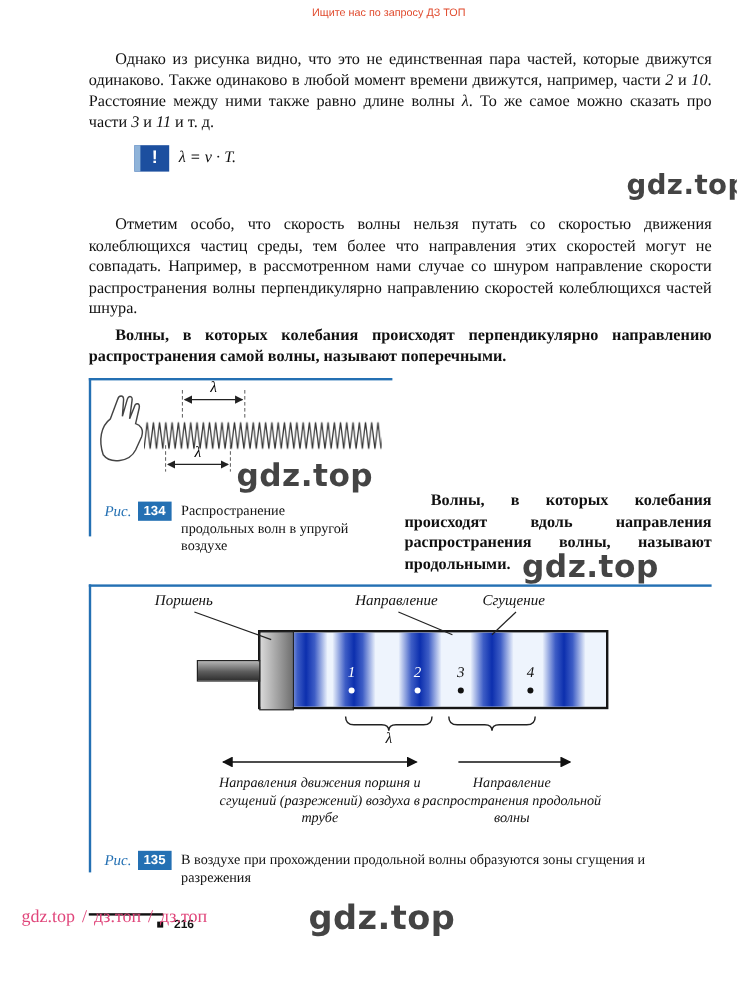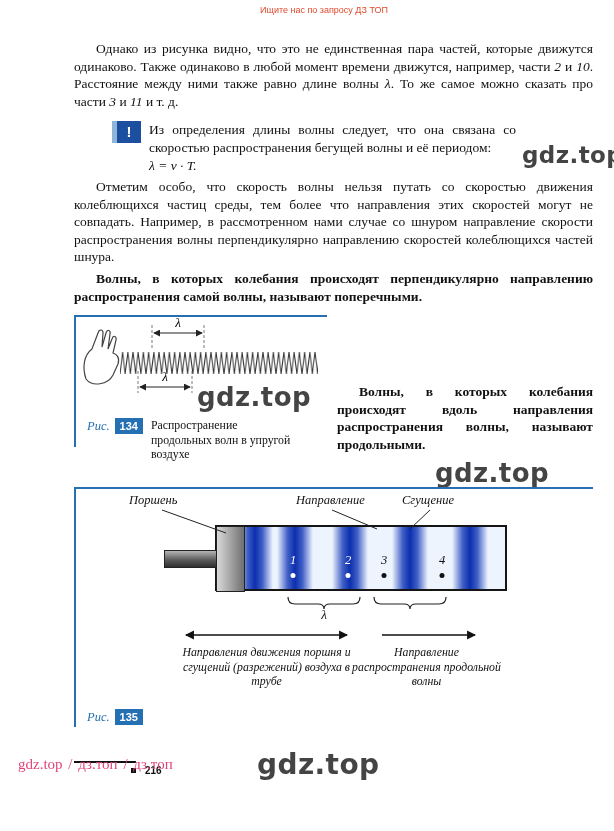--- a/index.html
+++ b/index.html
@@ -35,21 +35,20 @@
 <div class="page">
 
   <div class="topline">Ищите нас по запросу ДЗ ТОП</div>
   <div class="edge"></div>
 
   <p class="p abs" style="left:57px;top:40px;width:519px;"><span>Однако из рисунка видно, что это не единственная пара частей, которые движутся одинаково. Также одинаково в любой момент времени движутся, например, части </span><i>2</i><span> и </span><i>10</i><span>. Расстояние между ними также равно длине волны </span><i>λ</i><span>. То же самое можно сказать про части </span><i>3</i><span> и </span><i>11</i><span> и т. д.</span></p>
 
   <div class="note">
     <div class="note-icon">!</div>
     <div class="note-text">
-      <span>Из определения длины волны следует, что она связана со скоростью распространения бегущей волны и её периодом:</span>
       <div class="formula">λ = v · T.</div>
     </div>
   </div>
   <div class="wm" style="left:505px;top:142px;font-size:23px;">gdz.top</div>
 
   <p class="p abs" style="left:57px;top:178px;width:519px;">Отметим особо, что скорость волны нельзя путать со скоростью движения колеблющихся частиц среды, тем более что направления этих скоростей могут не совпадать. Например, в рассмотренном нами случае со шнуром направление скорости распространения волны перпендикулярно направлению скоростей колеблющихся частей шнура.</p>
 
   <p class="p abs bold" style="left:57px;top:270px;width:519px;">Волны, в которых колебания происходят перпендикулярно направлению распространения самой волны, называют поперечными.</p>
 
   <div class="abs" style="left:57px;top:315px;width:253px;height:132px;border-top:2px solid #2470b3;border-left:2px solid #2470b3;box-sizing:border-box;">
@@ -75,21 +74,21 @@
     </svg>
   </div>
   <div class="wm" style="left:180px;top:382px;font-size:26px;">gdz.top</div>
 
   <div class="figcap" style="left:70px;top:418px;width:235px;">
     <span class="rlab">Рис.</span>
     <span class="rnum">134</span>
     <span class="rtext" style="width:150px;">Распространение продольных волн в упругой воздухе</span>
   </div>
 
-  <p class="p abs bold" style="left:320px;top:383px;width:256px;">Волны, в которых колебания происходят вдоль направления распространения волны, называют продольными.</p>
+  <p class="p abs bold" style="left:320px;top:408px;width:256px;">Волны, в которых колебания происходят вдоль направления распространения волны, называют продольными.</p>
   <div class="wm" style="left:418px;top:458px;font-size:26px;">gdz.top</div>
 
   <div class="abs" style="left:57px;top:487px;width:519px;height:252px;">
     <div class="abs" style="left:0;top:0;width:519px;height:2px;background:#2470b3;"></div>
     <div class="abs" style="left:0;top:0;width:2px;height:240px;background:#2470b3;"></div>
 
     <div class="tube-label" style="left:55px;top:6px;">Поршень</div>
     <div class="tube-label" style="left:222px;top:6px;">Направление</div>
     <div class="tube-label" style="left:328px;top:6px;">Сгущение</div>
 
@@ -129,20 +128,21 @@
     </svg>
 
     <div class="abs" style="left:250px;top:120px;transform:translateX(-50%);font-style:italic;font-size:13px;">λ</div>
 
     <div class="arrow-cap" style="left:275px;top:158px;width:155px;">Направление распространения продольной волны</div>
     <div class="arrow-cap" style="left:95px;top:158px;width:195px;">Направления движения поршня и сгущений (разрежений) воздуха в трубе</div>
 
     <div class="figcap" style="left:13px;top:222px;width:500px;">
       <span class="rlab">Рис.</span>
       <span class="rnum">135</span>
+      <span class="rtext" style="width:430px;">В воздухе при прохождении продольной волны образуются зоны сгущения и разрежения</span>
     </div>
   </div>
 
   <div class="rule"></div>
   <div class="pnum">
     <span class="sq"></span>
     <span>216</span>
   </div>
   <div class="wm" style="left:240px;top:748px;font-size:28px;">gdz.top</div>
 

